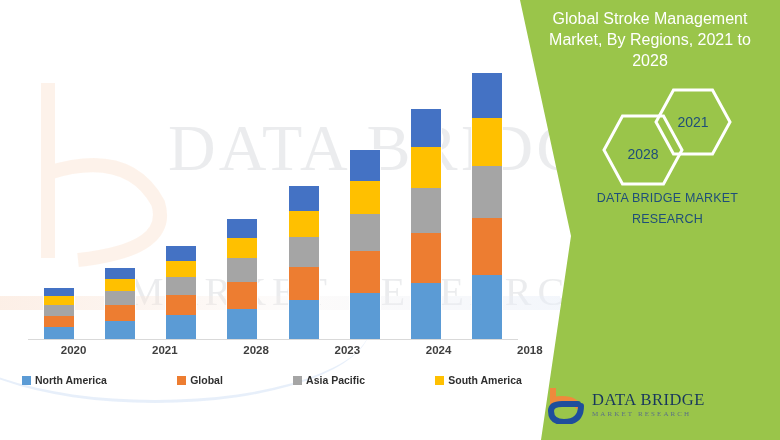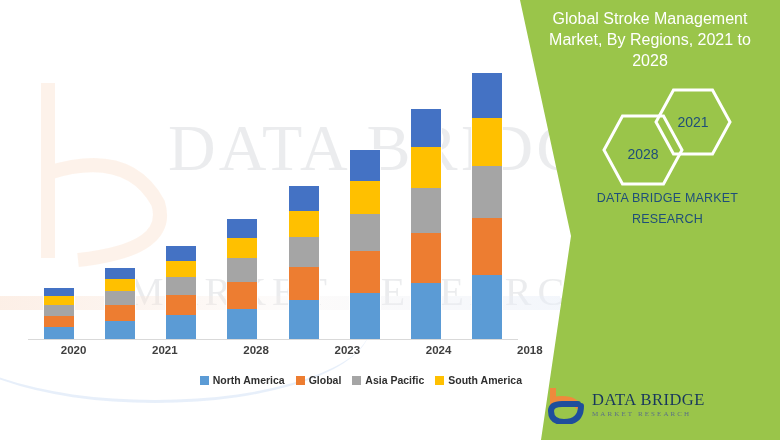--- a/index.html
+++ b/index.html
@@ -143,21 +143,21 @@
   }
 
   
   .legend {
     position: absolute;
     left: 22px;
     top: 374px;
     width: 500px;
     display: flex;
     align-items: center;
-    justify-content: flex-end;
+    justify-content: space-between;
     gap: 11px;
     flex-wrap: nowrap;
   }
   .legend-item {
     display: flex;
     align-items: center;
     gap: 4px;
     white-space: nowrap;
   }
   .legend-swatch {

